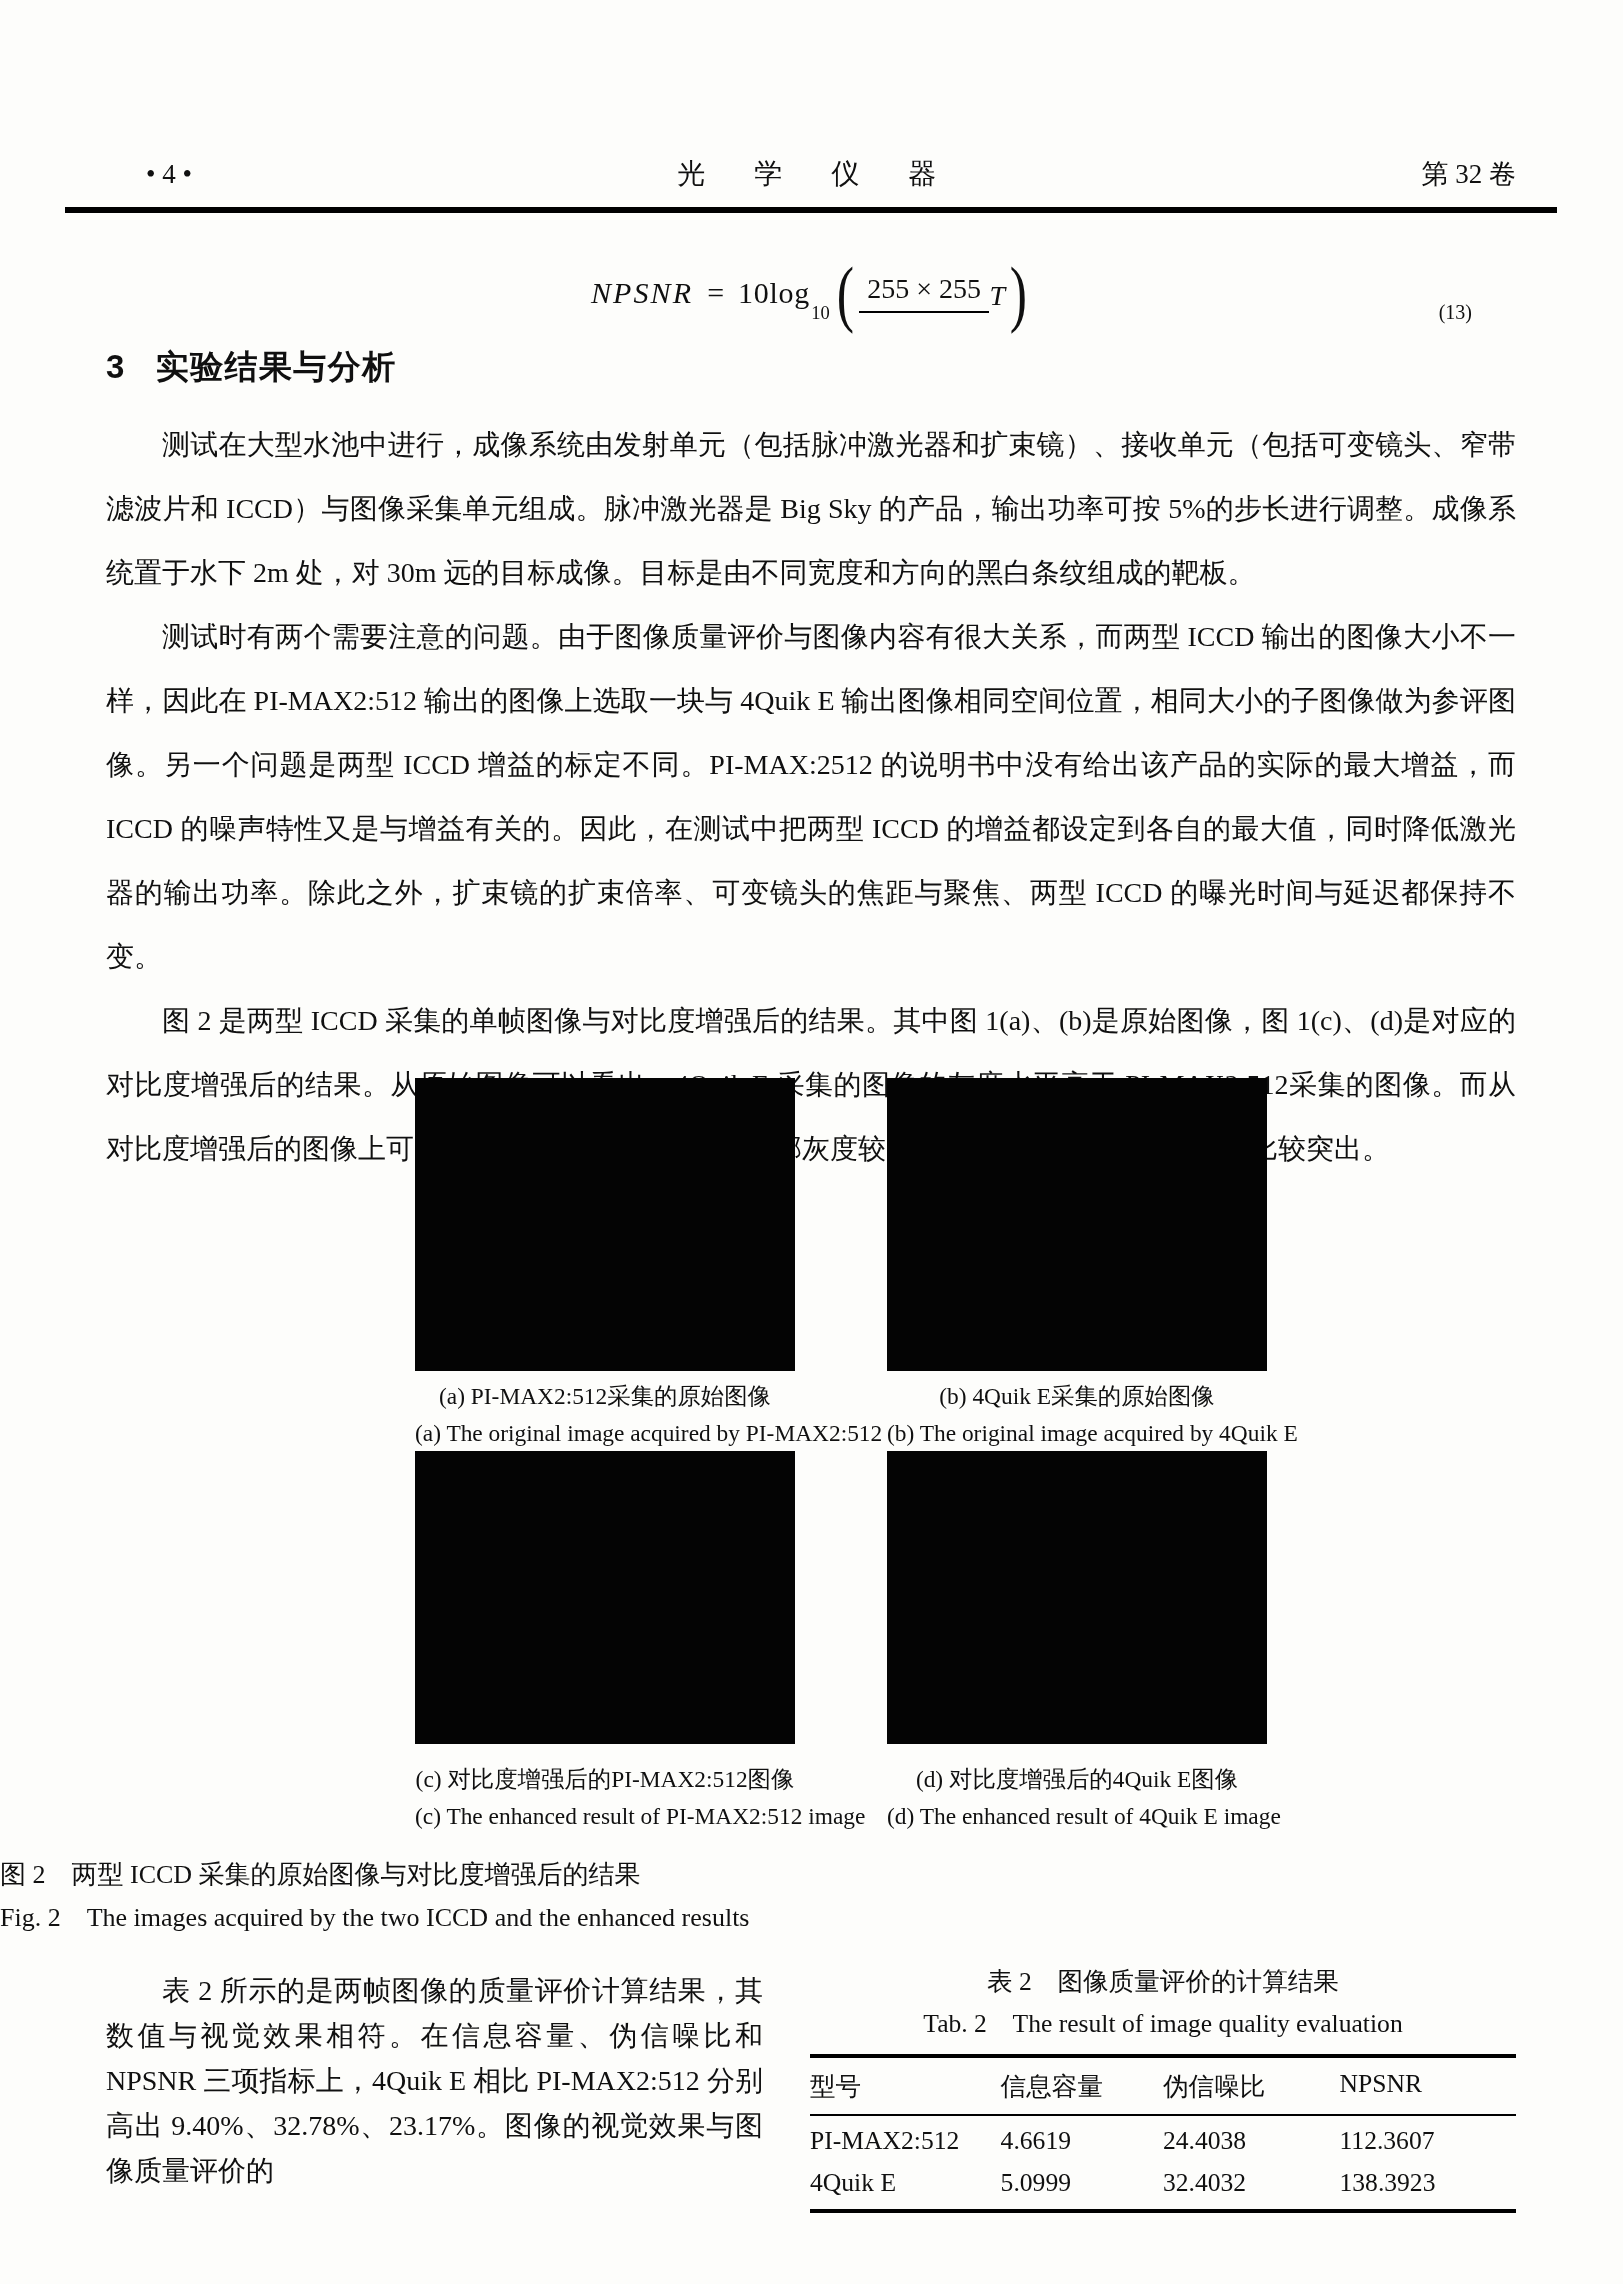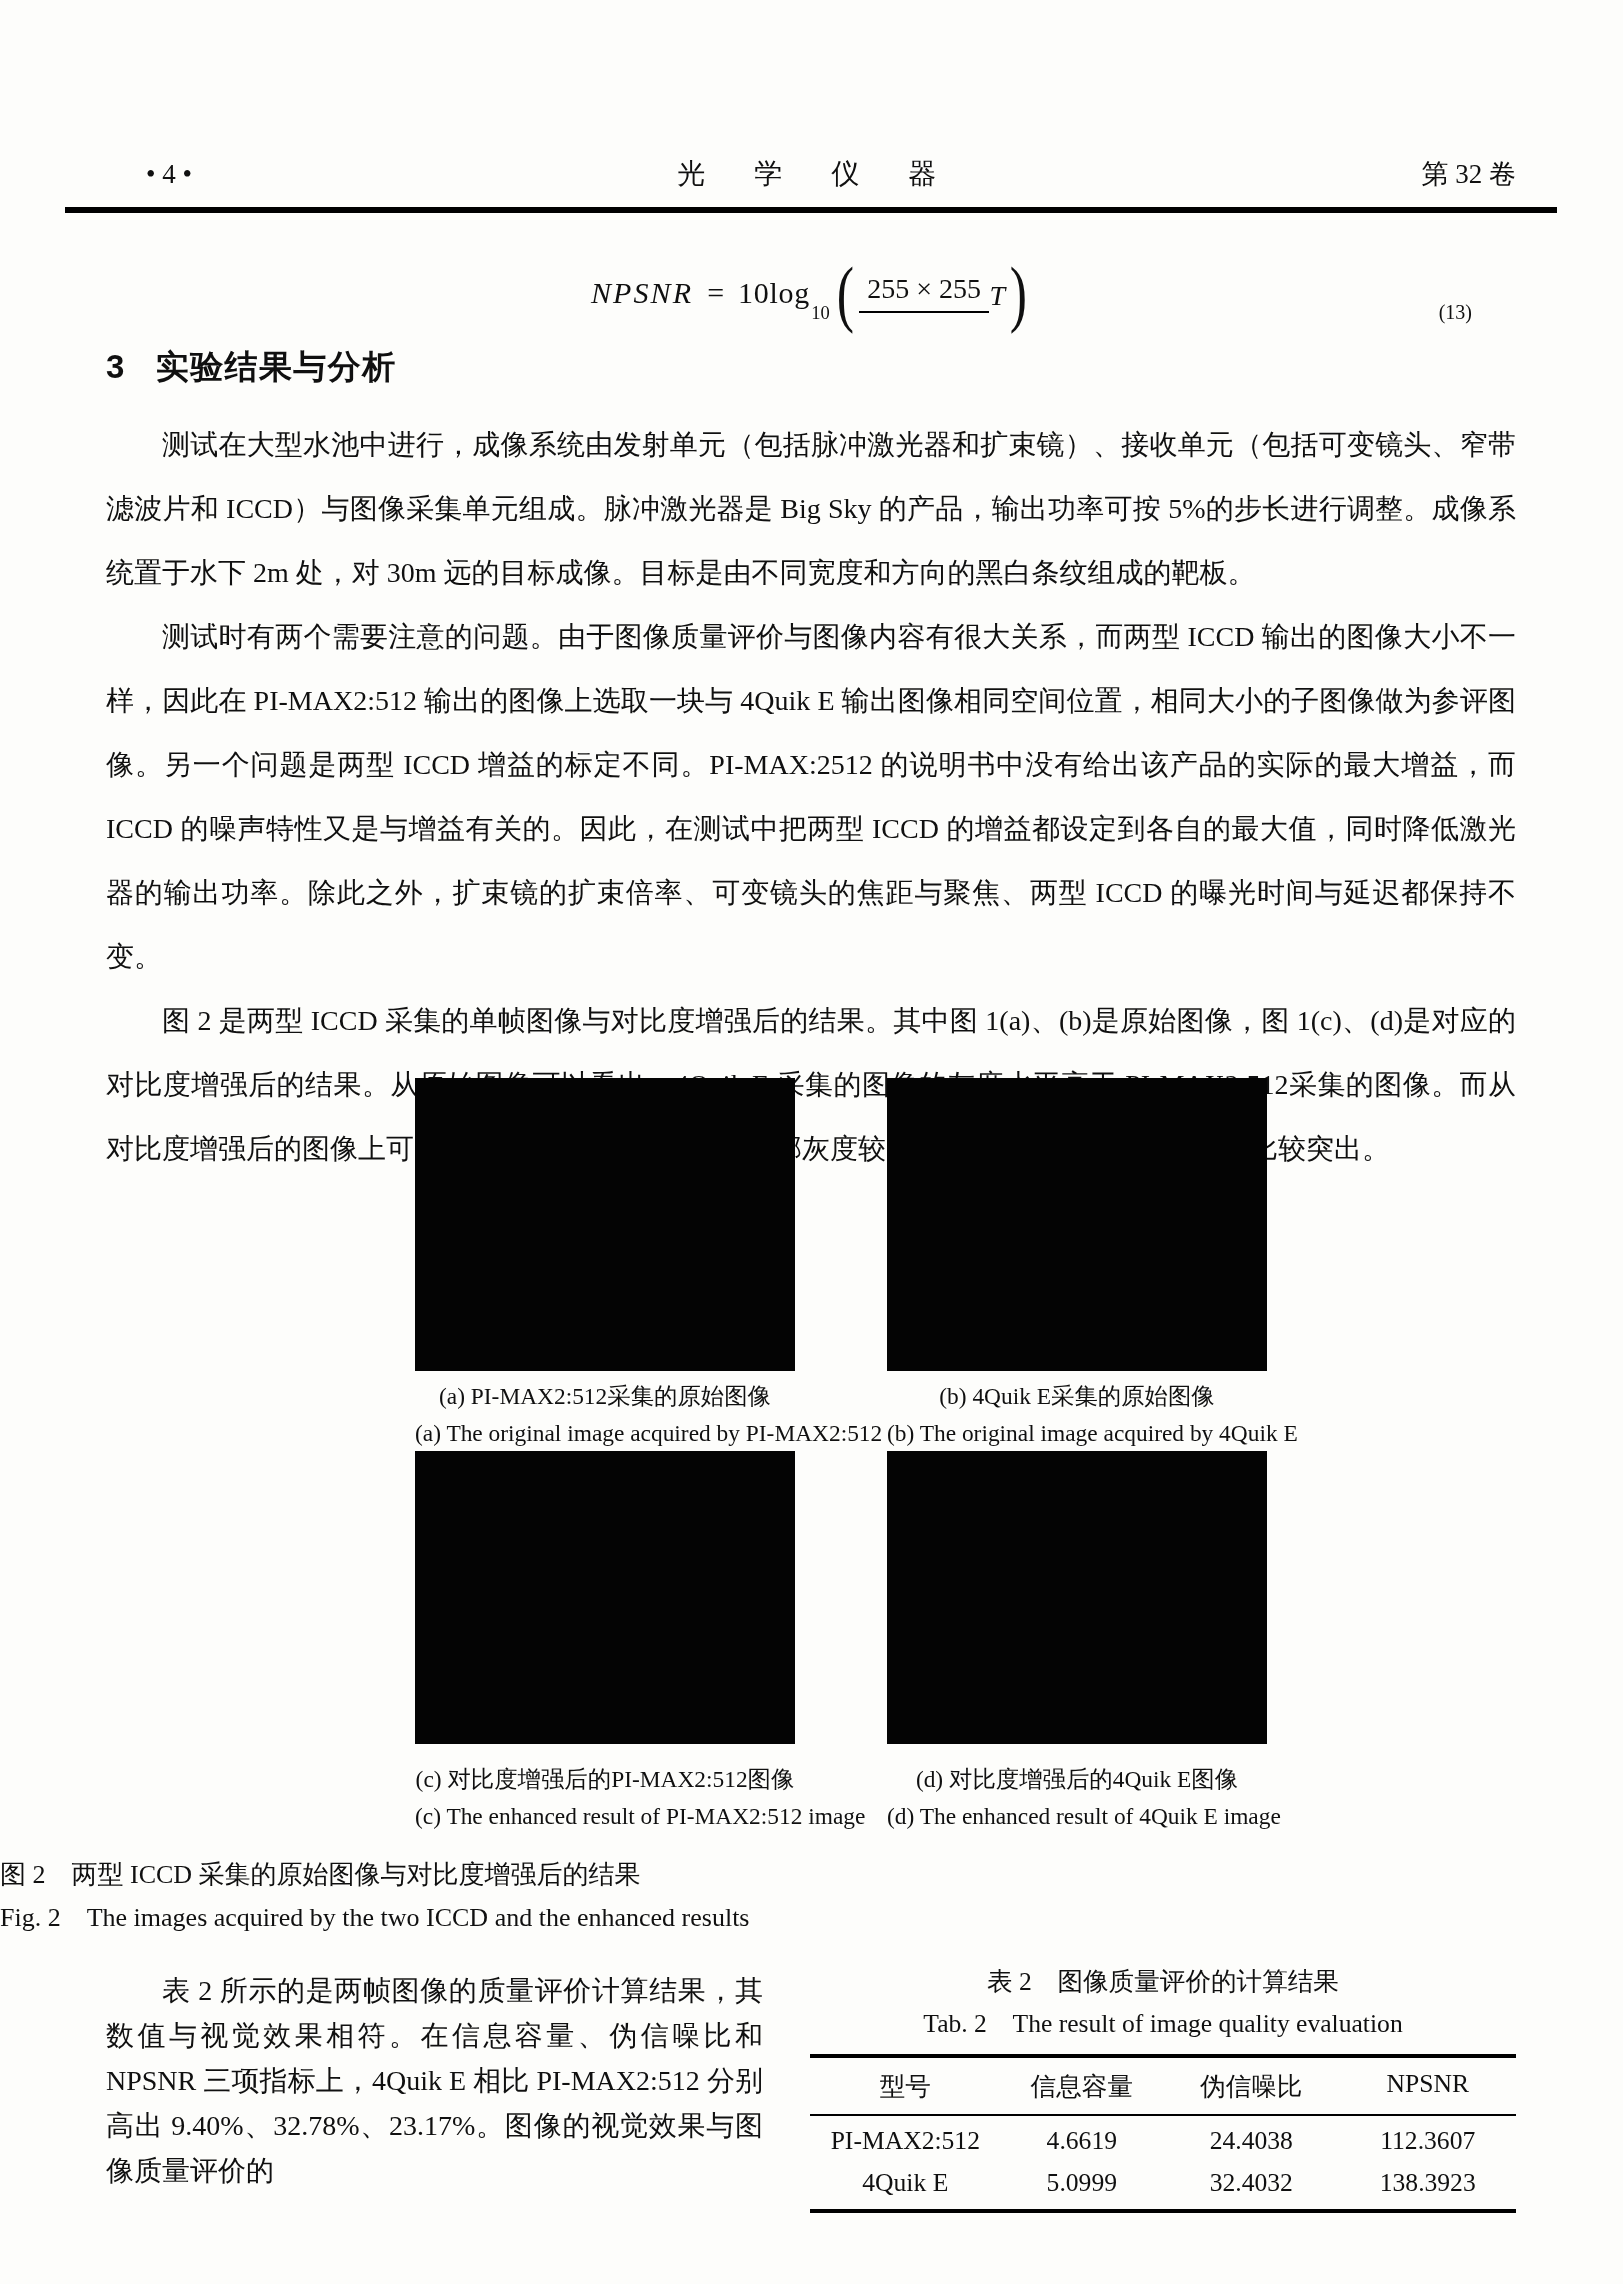--- a/index.html
+++ b/index.html
@@ -85,21 +85,21 @@
   .bottom-left p { text-indent:2em; }
   .bottom-right { flex:1; padding-top:4.3px; }
   .tbl-title { text-align:center; font-size:25.6px; line-height:33px; }
   .tbl-title.en { margin-top:8.5px; }
   .data-table {
     margin-top:14px;
     border-top:4.3px solid #000; border-bottom:4.3px solid #000;
     font-size:25.6px;
   }
   .t-row { display:grid; grid-template-columns:27% 23% 25% 25%; }
-  .t-row > span { text-align:center; white-space:nowrap; }
+  .t-row > span { text-align:left; white-space:nowrap; }
   .t-head { padding:11.4px 0 10px; border-bottom:2.8px solid #000; }
   .t-data { padding:10px 0 1.4px; }
   .t-data.last { padding-bottom:11.4px; }
 </style>
 </head>
 <body>
 
 <div class="page">
 
   <div class="header-row">

